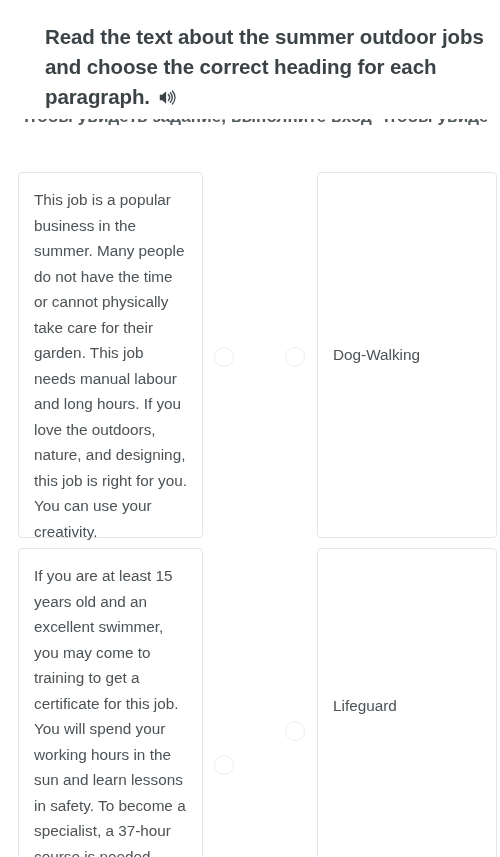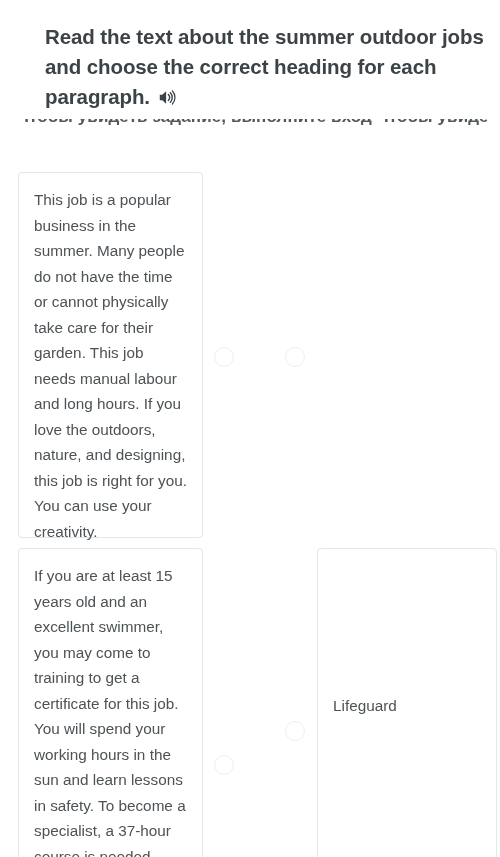--- a/index.html
+++ b/index.html
@@ -159,20 +159,23 @@
 <div class="match-area">
 
   <div class="match-row row-1">
     <div class="para-card">
       <p class="para-text">This job is a popular business in the summer. Many people do not have the time or cannot physically take care for their garden. This job needs manual labour and long hours. If you love the outdoors, nature, and designing, this job is right for you. You can use your creativity.</p>
     </div>
 
     <div class="radio left"></div>
     <div class="radio right"></div>
 
+    <div class="answer-card">
+      <span class="answer-text">Dog-Walking</span>
+    </div>
   </div>
 
   <div class="match-row row-2">
     <div class="para-card">
       <p class="para-text">If you are at least 15 years old and an excellent swimmer, you may come to training to get a certificate for this job. You will spend your working hours in the sun and learn lessons in safety. To become a specialist, a 37-hour course is needed, which includes training in</p>
     </div>
 
     <div class="radio left"></div>
     <div class="radio right"></div>
 

